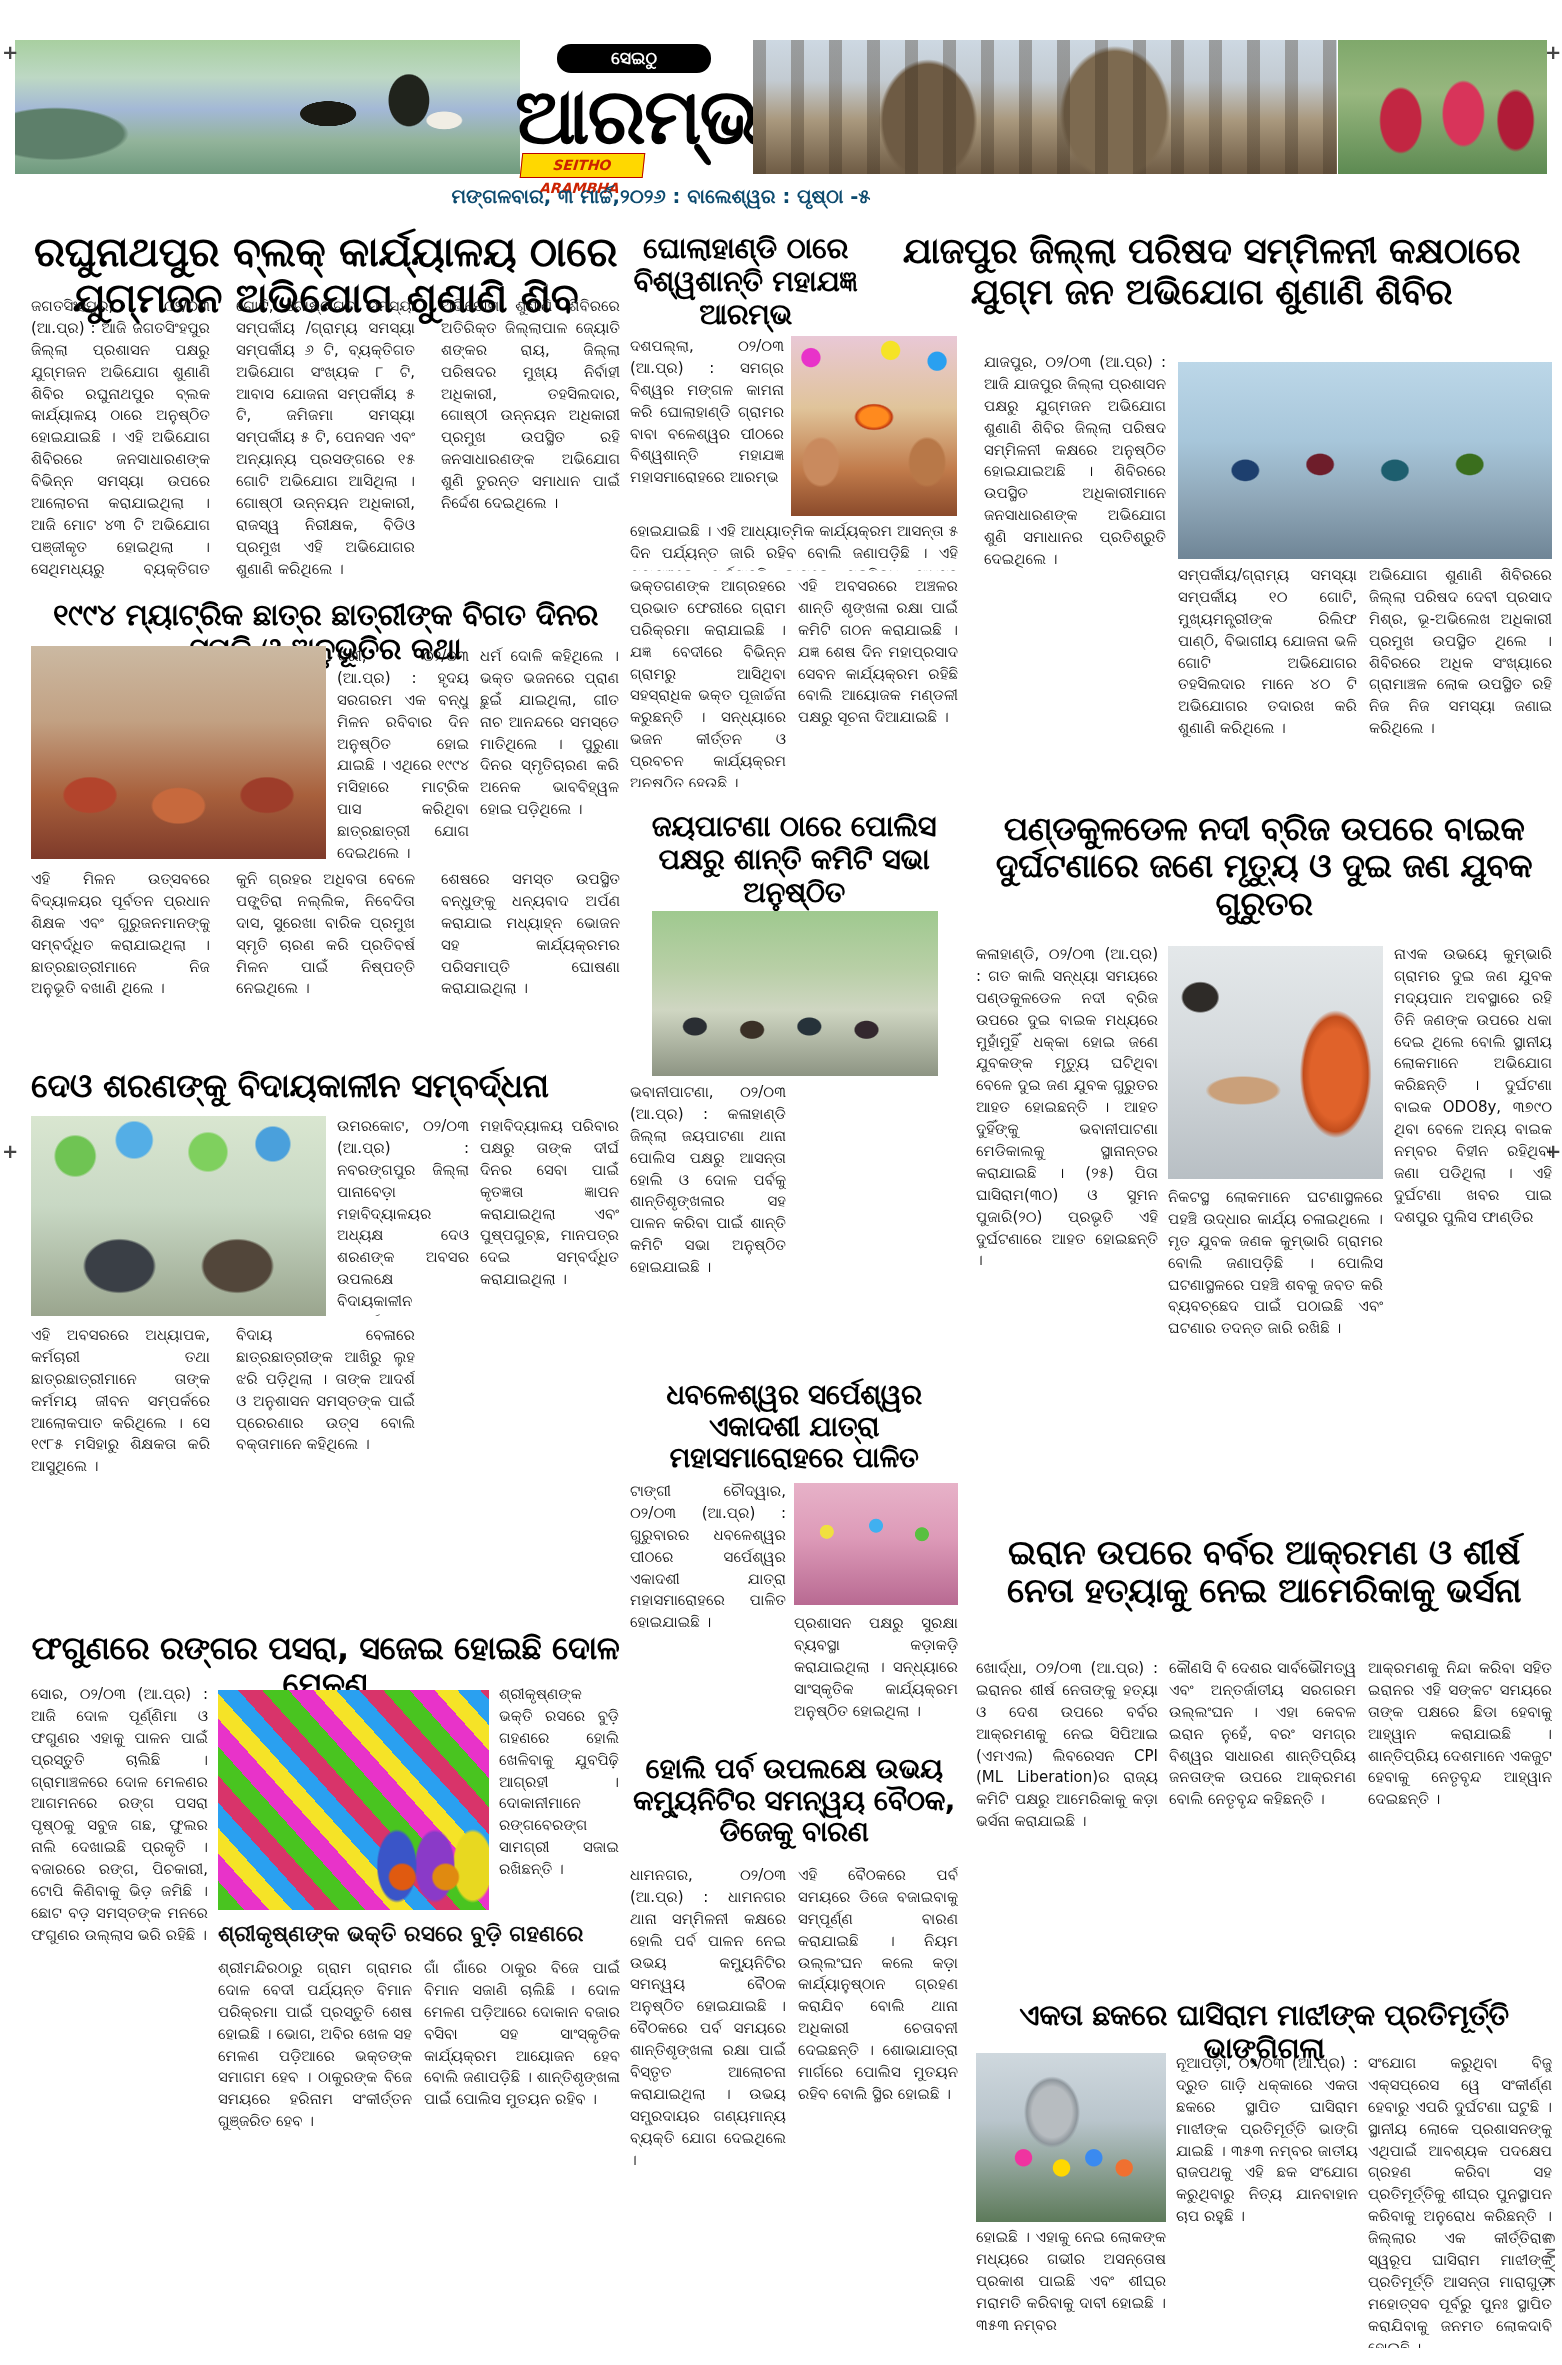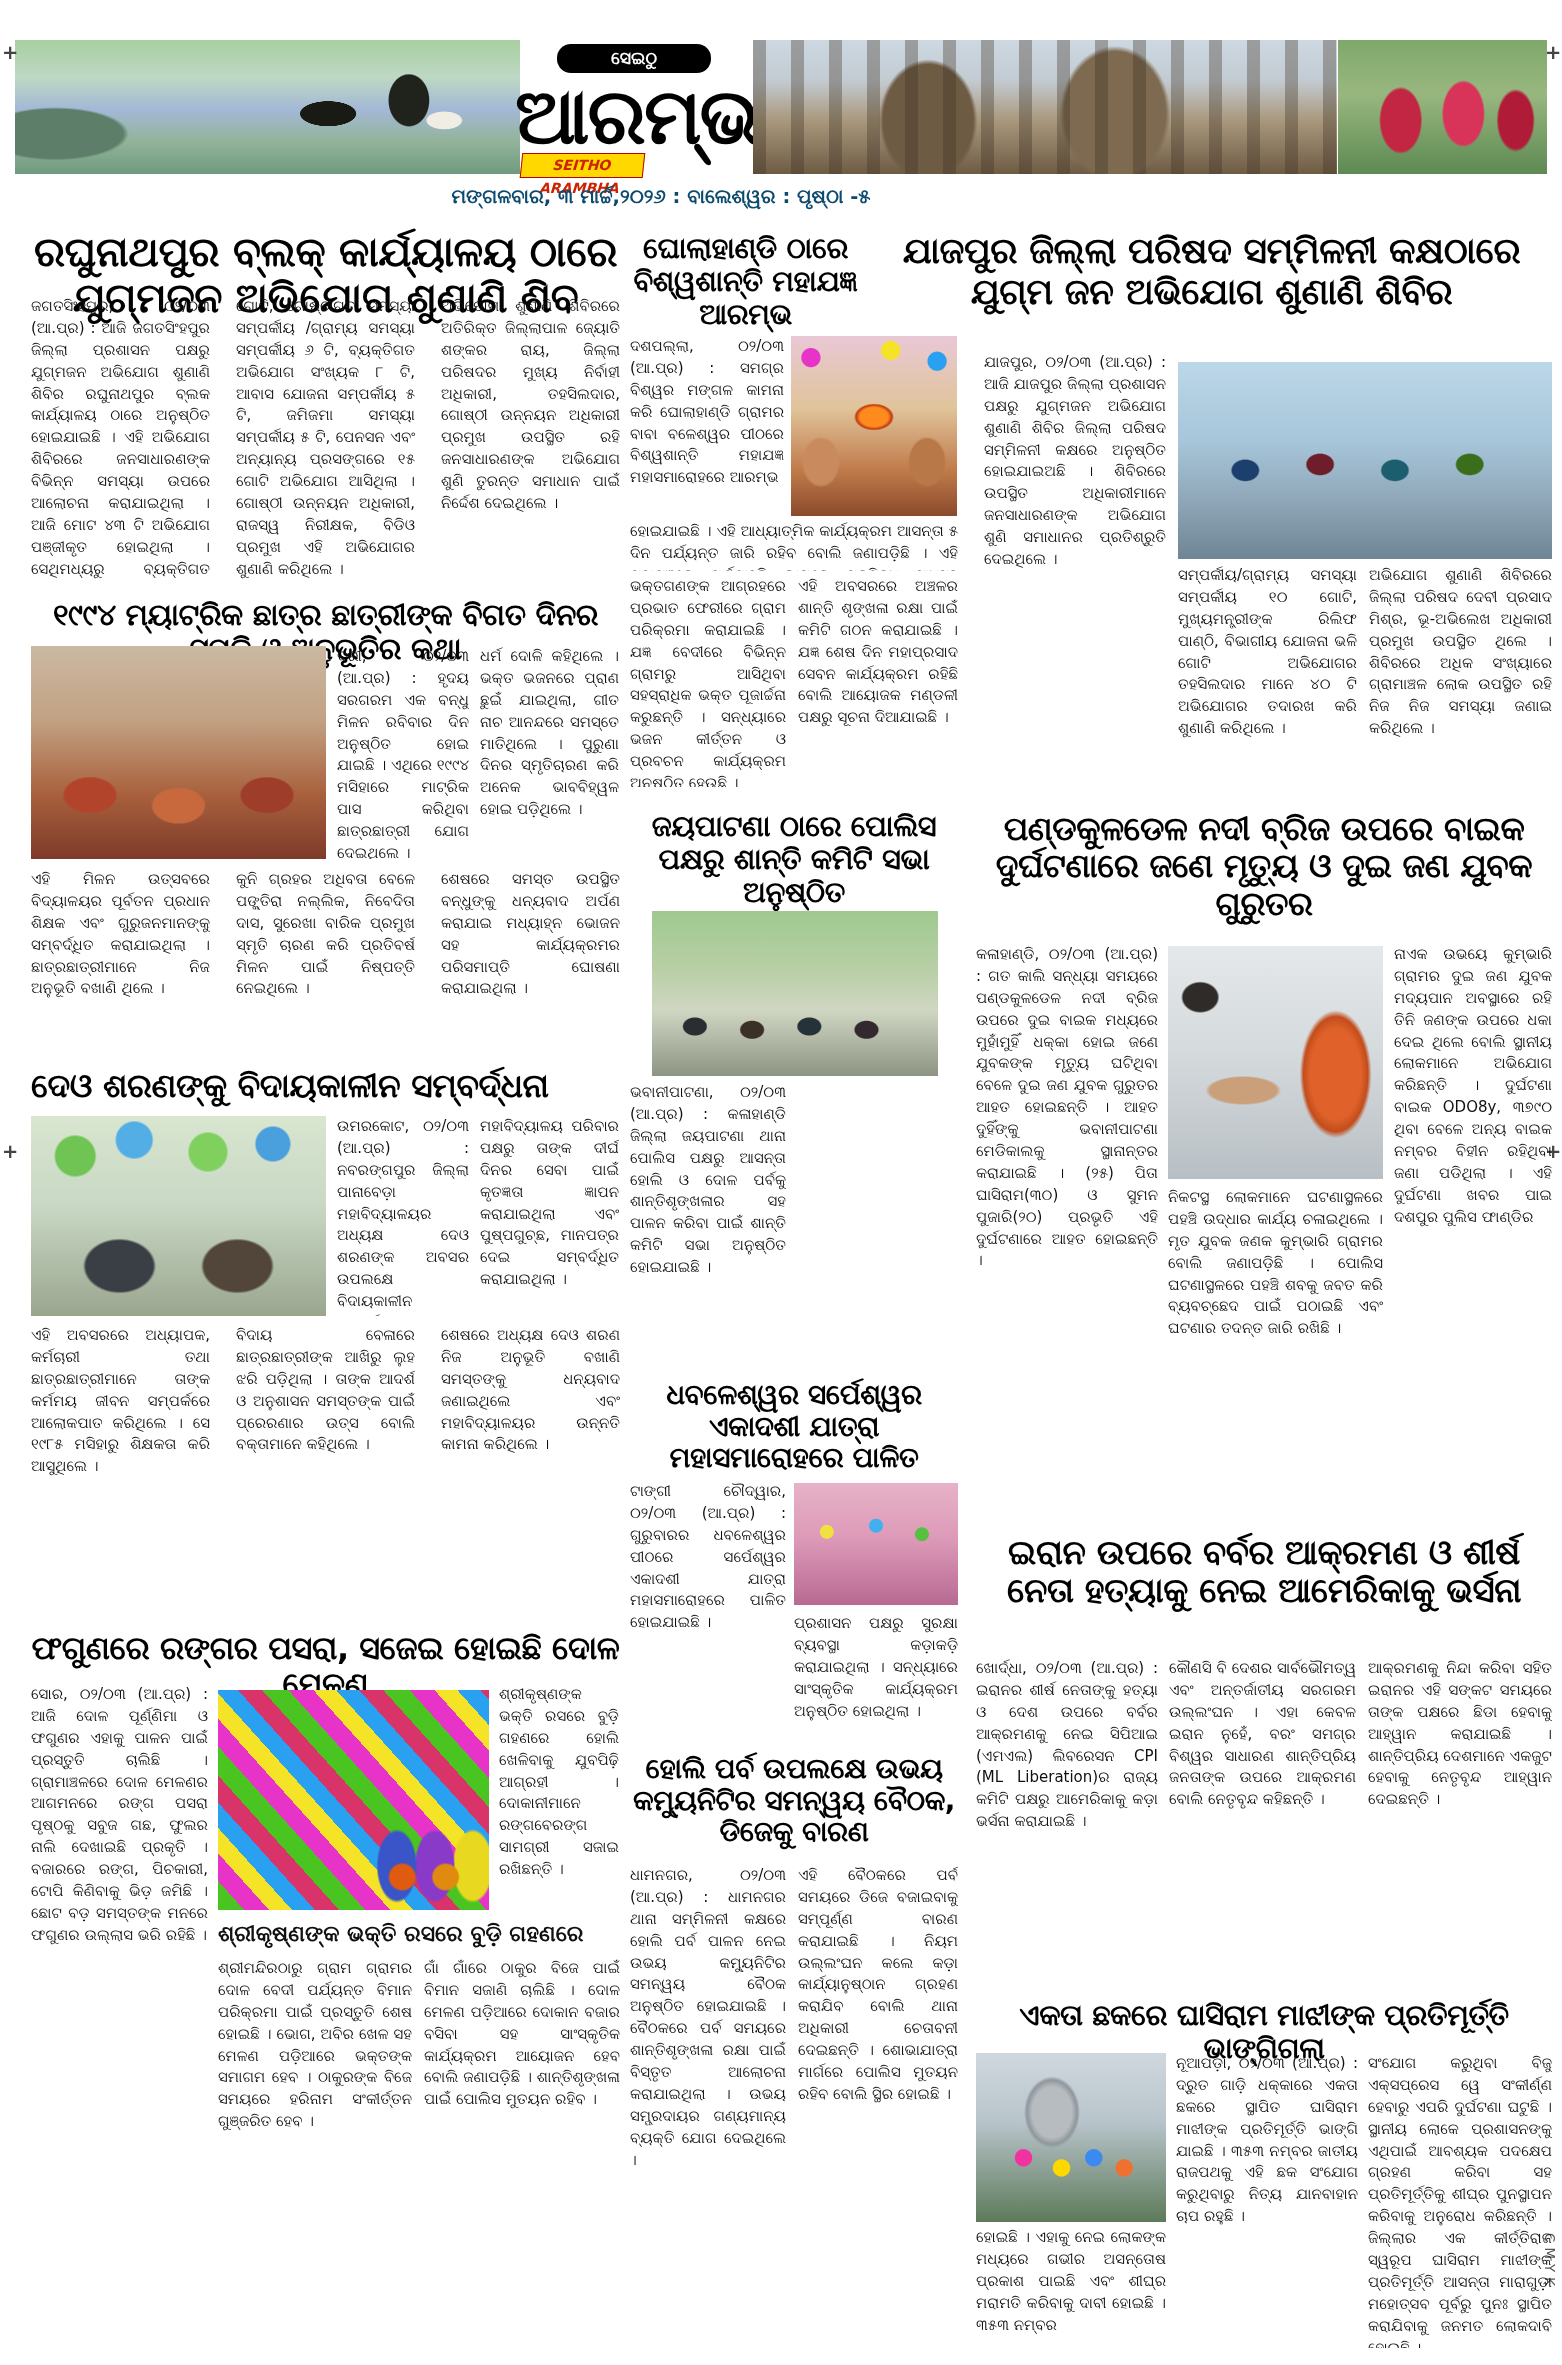--- a/index.html
+++ b/index.html
@@ -83,21 +83,20 @@
          radial-gradient(circle 19.5px at 35% 12%, #54aee6 0 90%, transparent 100%),
          radial-gradient(circle 20.5px at 60% 18%, #7fd05e 0 90%, transparent 100%),
          radial-gradient(circle 18.4px at 82% 14%, #4aa0dc 0 90%, transparent 100%),
          radial-gradient(ellipse 61px 46px at 30% 75%, #3a3f46 0 55%, transparent 60%),
          radial-gradient(ellipse 61px 46px at 70% 75%, #52463a 0 55%, transparent 60%),
          linear-gradient(180deg,#d9e6d0 0%,#c8d8c4 45%,#9aa58e 100%);"></div>
   <div class="bt" style="left:337px;top:1116px;width:132px;height:200px;">ଉମରକୋଟ, ୦୨/୦୩ (ଆ.ପ୍ର) : ନବରଙ୍ଗପୁର ଜିଲ୍ଲା ପାନାବେଡ଼ା ମହାବିଦ୍ୟାଳୟର ଅଧ୍ୟକ୍ଷ ଦେଓ ଶରଣଙ୍କ ଅବସର ଉପଲକ୍ଷେ ବିଦାୟକାଳୀନ ସମ୍ବର୍ଦ୍ଧନା ସଭା ଅନୁଷ୍ଠିତ ହୋଇଯାଇଛି ।</div>
   <div class="bt" style="left:480px;top:1116px;width:139px;height:200px;">ମହାବିଦ୍ୟାଳୟ ପରିବାର ପକ୍ଷରୁ ତାଙ୍କ ଦୀର୍ଘ ଦିନର ସେବା ପାଇଁ କୃତଜ୍ଞତା ଜ୍ଞାପନ କରାଯାଇଥିଲା ଏବଂ ପୁଷ୍ପଗୁଚ୍ଛ, ମାନପତ୍ର ଦେଇ ସମ୍ବର୍ଦ୍ଧିତ କରାଯାଇଥିଲା ।</div>
   <div class="bt" style="left:31px;top:1325px;width:179px;height:285px;">ଏହି ଅବସରରେ ଅଧ୍ୟାପକ, କର୍ମଚାରୀ ତଥା ଛାତ୍ରଛାତ୍ରୀମାନେ ତାଙ୍କ କର୍ମମୟ ଜୀବନ ସମ୍ପର୍କରେ ଆଲୋକପାତ କରିଥିଲେ । ସେ ୧୯୮୫ ମସିହାରୁ ଶିକ୍ଷକତା କରି ଆସୁଥିଲେ ।</div>
   <div class="bt" style="left:236px;top:1325px;width:179px;height:285px;">ବିଦାୟ ବେଳାରେ ଛାତ୍ରଛାତ୍ରୀଙ୍କ ଆଖିରୁ ଲୁହ ଝରି ପଡ଼ିଥିଲା । ତାଙ୍କ ଆଦର୍ଶ ଓ ଅନୁଶାସନ ସମସ୍ତଙ୍କ ପାଇଁ ପ୍ରେରଣାର ଉତ୍ସ ବୋଲି ବକ୍ତାମାନେ କହିଥିଲେ ।</div>
-  <div class="bt" style="left:441px;top:1325px;width:179px;height:285px;">ଶେଷରେ ଅଧ୍ୟକ୍ଷ ଦେଓ ଶରଣ ନିଜ ଅନୁଭୂତି ବଖାଣି ସମସ୍ତଙ୍କୁ ଧନ୍ୟବାଦ ଜଣାଇଥିଲେ ଏବଂ ମହାବିଦ୍ୟାଳୟର ଉନ୍ନତି କାମନା କରିଥିଲେ ।</div>
 
   <div class="hl" style="left:31px;top:1630px;width:589px;font-size:32px;">ଫଗୁଣରେ ରଙ୍ଗର ପସରା, ସଜେଇ ହୋଇଛି ଦୋଳ ମେଳଣ</div>
   <div class="bt" style="left:31px;top:1684px;width:177px;height:663px;">ସୋର, ୦୨/୦୩ (ଆ.ପ୍ର) : ଆଜି ଦୋଳ ପୂର୍ଣ୍ଣିମା ଓ ଫଗୁଣର ଏହାକୁ ପାଳନ ପାଇଁ ପ୍ରସ୍ତୁତି ଚାଲିଛି । ଗ୍ରାମାଞ୍ଚଳରେ ଦୋଳ ମେଳଣର ଆଗମନରେ ରଙ୍ଗ ପସରା ପୃଷ୍ଠକୁ ସବୁଜ ଗଛ, ଫୁଲର ନାଲି ଦେଖାଇଛି ପ୍ରକୃତି । ବଜାରରେ ରଙ୍ଗ, ପିଚକାରୀ, ଟୋପି କିଣିବାକୁ ଭିଡ଼ ଜମିଛି । ଛୋଟ ବଡ଼ ସମସ୍ତଙ୍କ ମନରେ ଫଗୁଣର ଉଲ୍ଲାସ ଭରି ରହିଛି ।</div>
   <div class="photo" style="left:218px;top:1690px;width:271px;height:220px;
        background:
          radial-gradient(circle 20.5px at 68% 85%, #e05a10 0 60%, transparent 70%),
          radial-gradient(circle 20.5px at 84% 85%, #e08a10 0 60%, transparent 70%),
          radial-gradient(ellipse 31px 56px at 66% 80%, #3a55c8 0 60%, transparent 66%),
          radial-gradient(ellipse 31px 56px at 80% 80%, #8a3ac8 0 60%, transparent 66%),
          radial-gradient(ellipse 31px 56px at 94% 80%, #e8d820 0 60%, transparent 66%),

